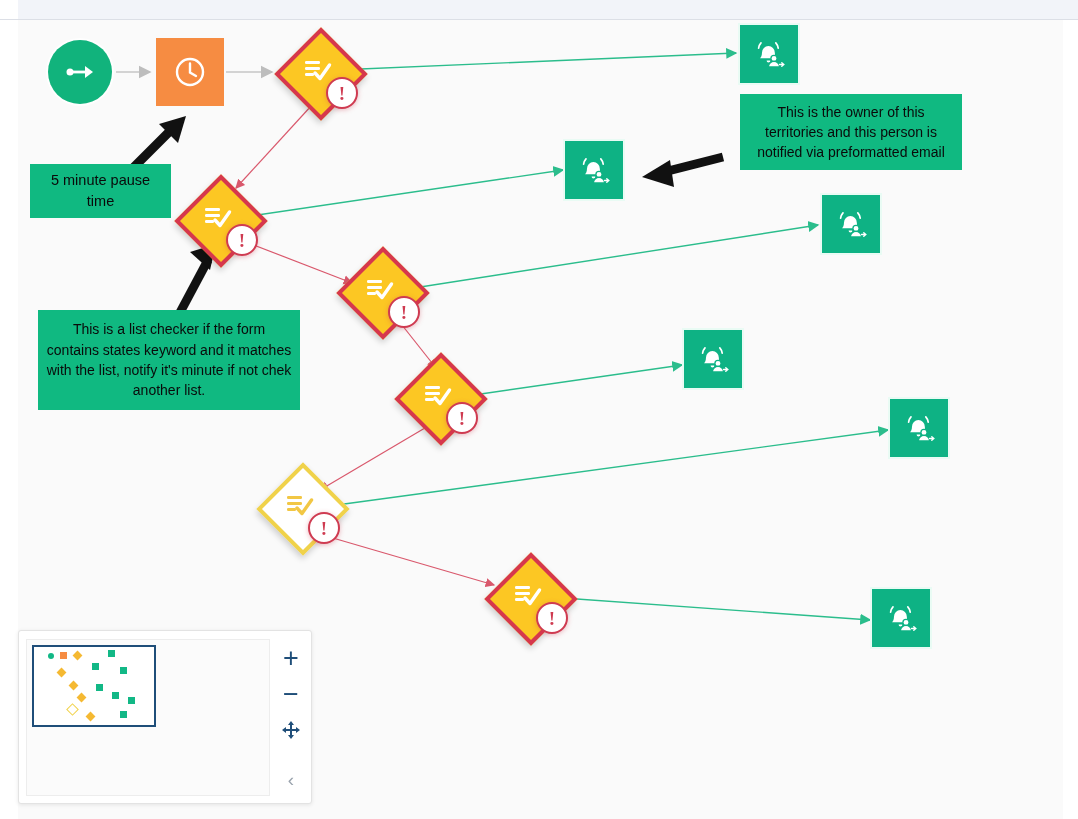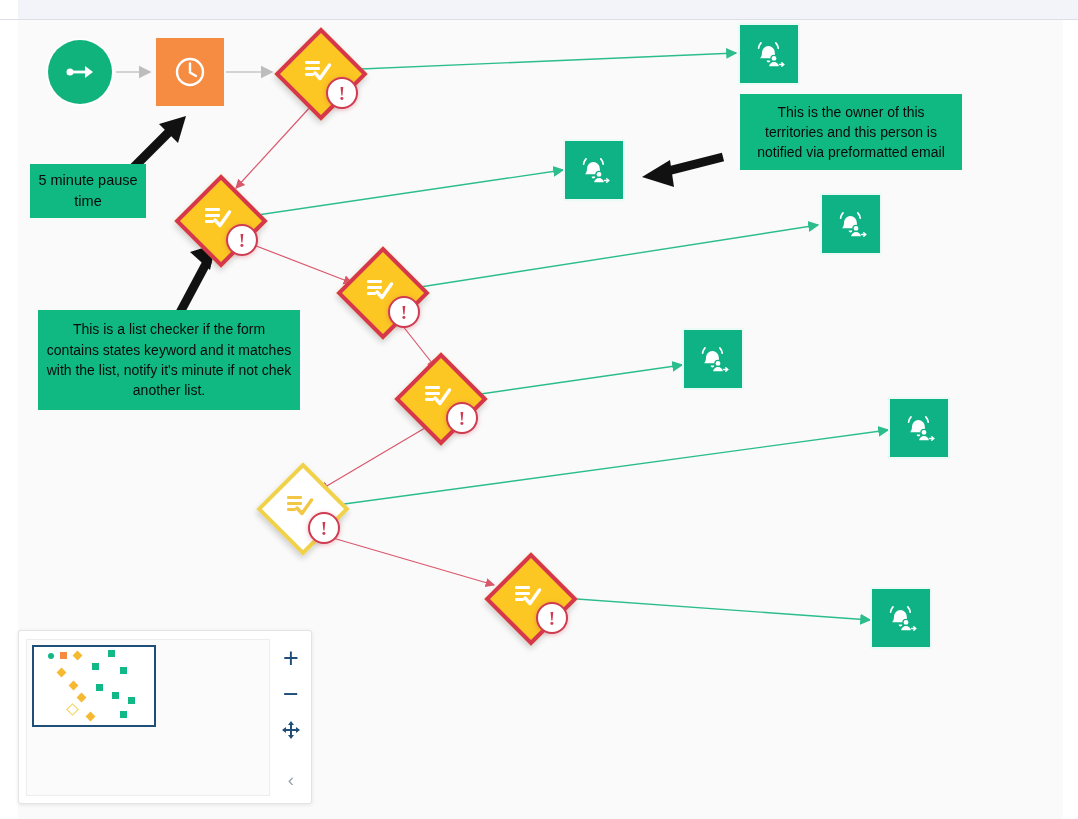--- a/index.html
+++ b/index.html
@@ -354,21 +354,21 @@
         <path d="M9,13.5 a6.4,6.4 0 0 1 12.8,0 c0,3.6 1.3,5 1.9,5.7 H7.1 c0.6,-0.7 1.9,-2.1 1.9,-5.7 z" fill="#ffffff"></path>
         <path d="M13.6,21.5 a1.9,1.9 0 0 0 3.8,0 z" fill="#ffffff"></path>
         <path d="M5.6,9.2 a9.5,9.5 0 0 1 2.4,-5.3" fill="none" stroke="#ffffff" stroke-width="1.7" stroke-linecap="round"></path>
         <path d="M25.2,9.2 a9.5,9.5 0 0 0 -2.4,-5.3" fill="none" stroke="#ffffff" stroke-width="1.7" stroke-linecap="round"></path>
         <circle cx="21" cy="19.4" r="3.1" fill="#ffffff" stroke="#0eb284" stroke-width="1.3"></circle>
         <path d="M15.4,28 a5.6,5.6 0 0 1 11.2,0 z" fill="#ffffff" stroke="#0eb284" stroke-width="1.3"></path>
         <path d="M26.5,25.5 L30.5,25.5 M28.8,23.8 L30.8,25.5 L28.8,27.2" fill="none" stroke="#ffffff" stroke-width="1.4" stroke-linecap="round"></path>
       </svg>
     </div>
 
-    <div class="callout" style="left:12px;top:144px;width:116px;height:54px;">
+    <div class="callout" style="left:12px;top:144px;width:141px;height:54px;">
       <span>5 minute pause time</span>
     </div>
 
     <div class="callout" style="left:722px;top:74px;width:222px;height:76px;font-size:14px;">
       <span>This is the owner of this territories and this person is notified via preformatted email</span>
     </div>
 
     <div class="callout" style="left:20px;top:290px;width:262px;height:100px;font-size:14px;">
       <span>This is a list checker if the form contains states keyword and it matches with the list, notify it's minute if not chek another list.</span>
     </div>

